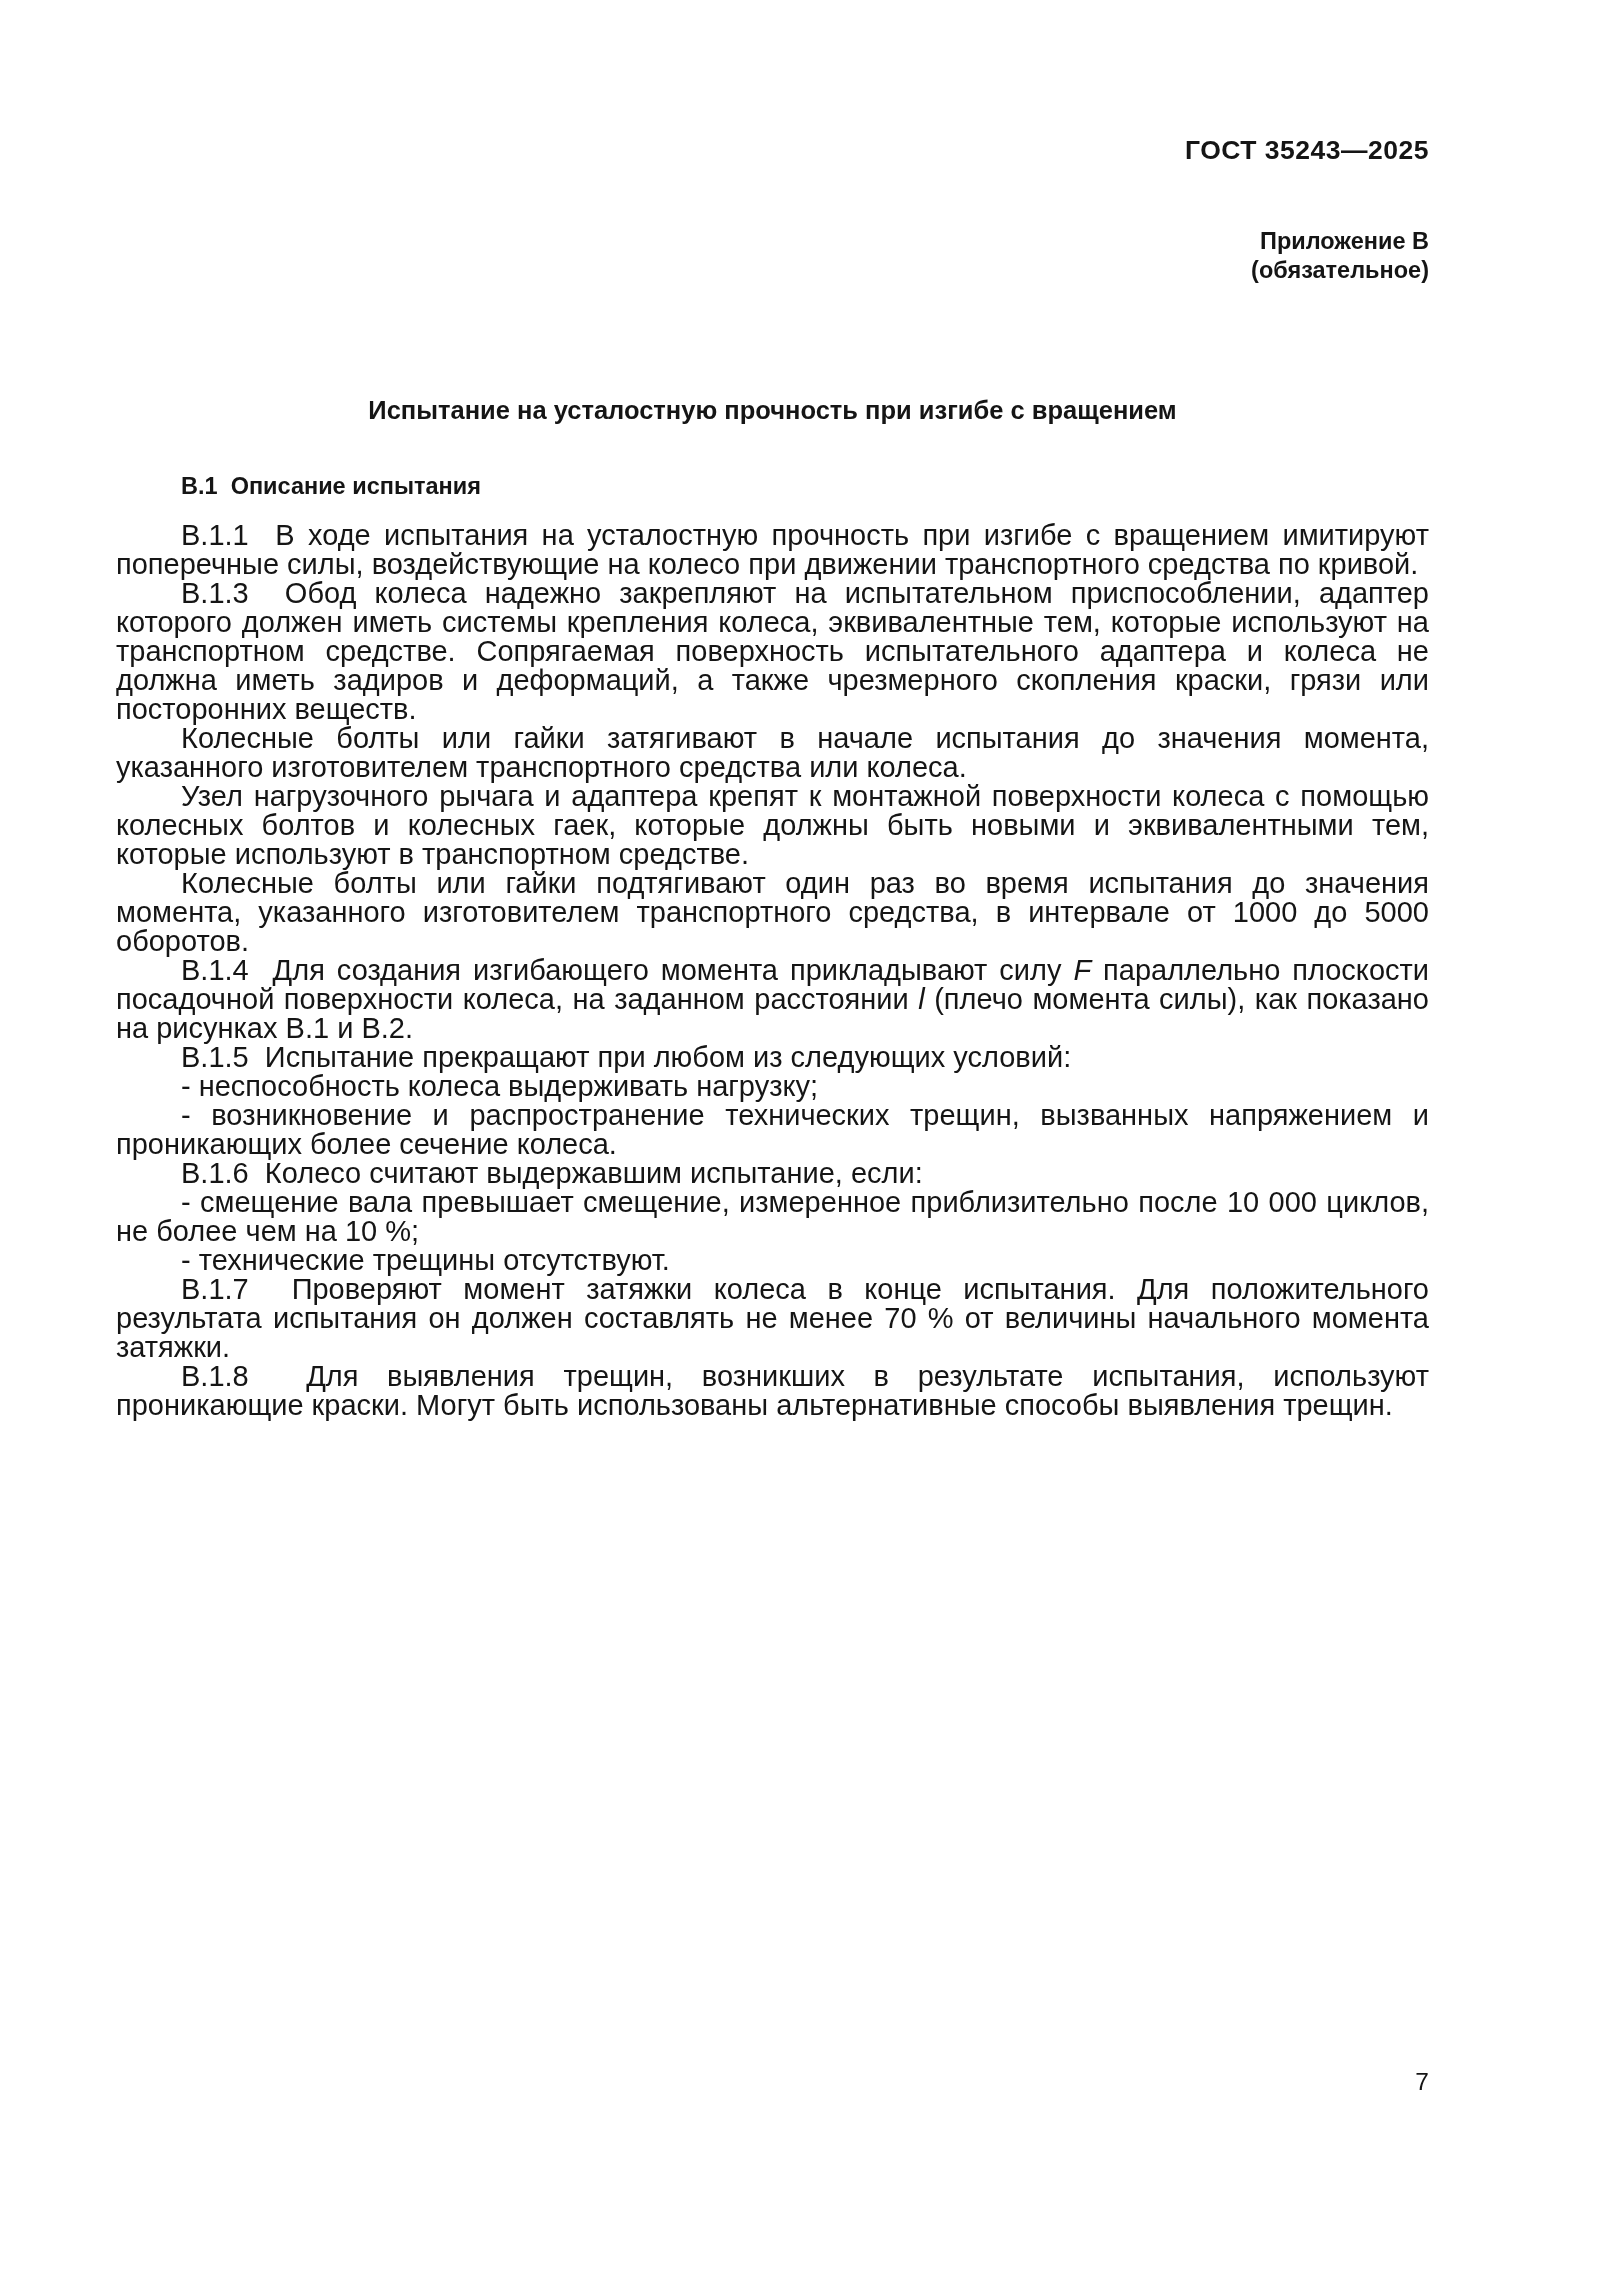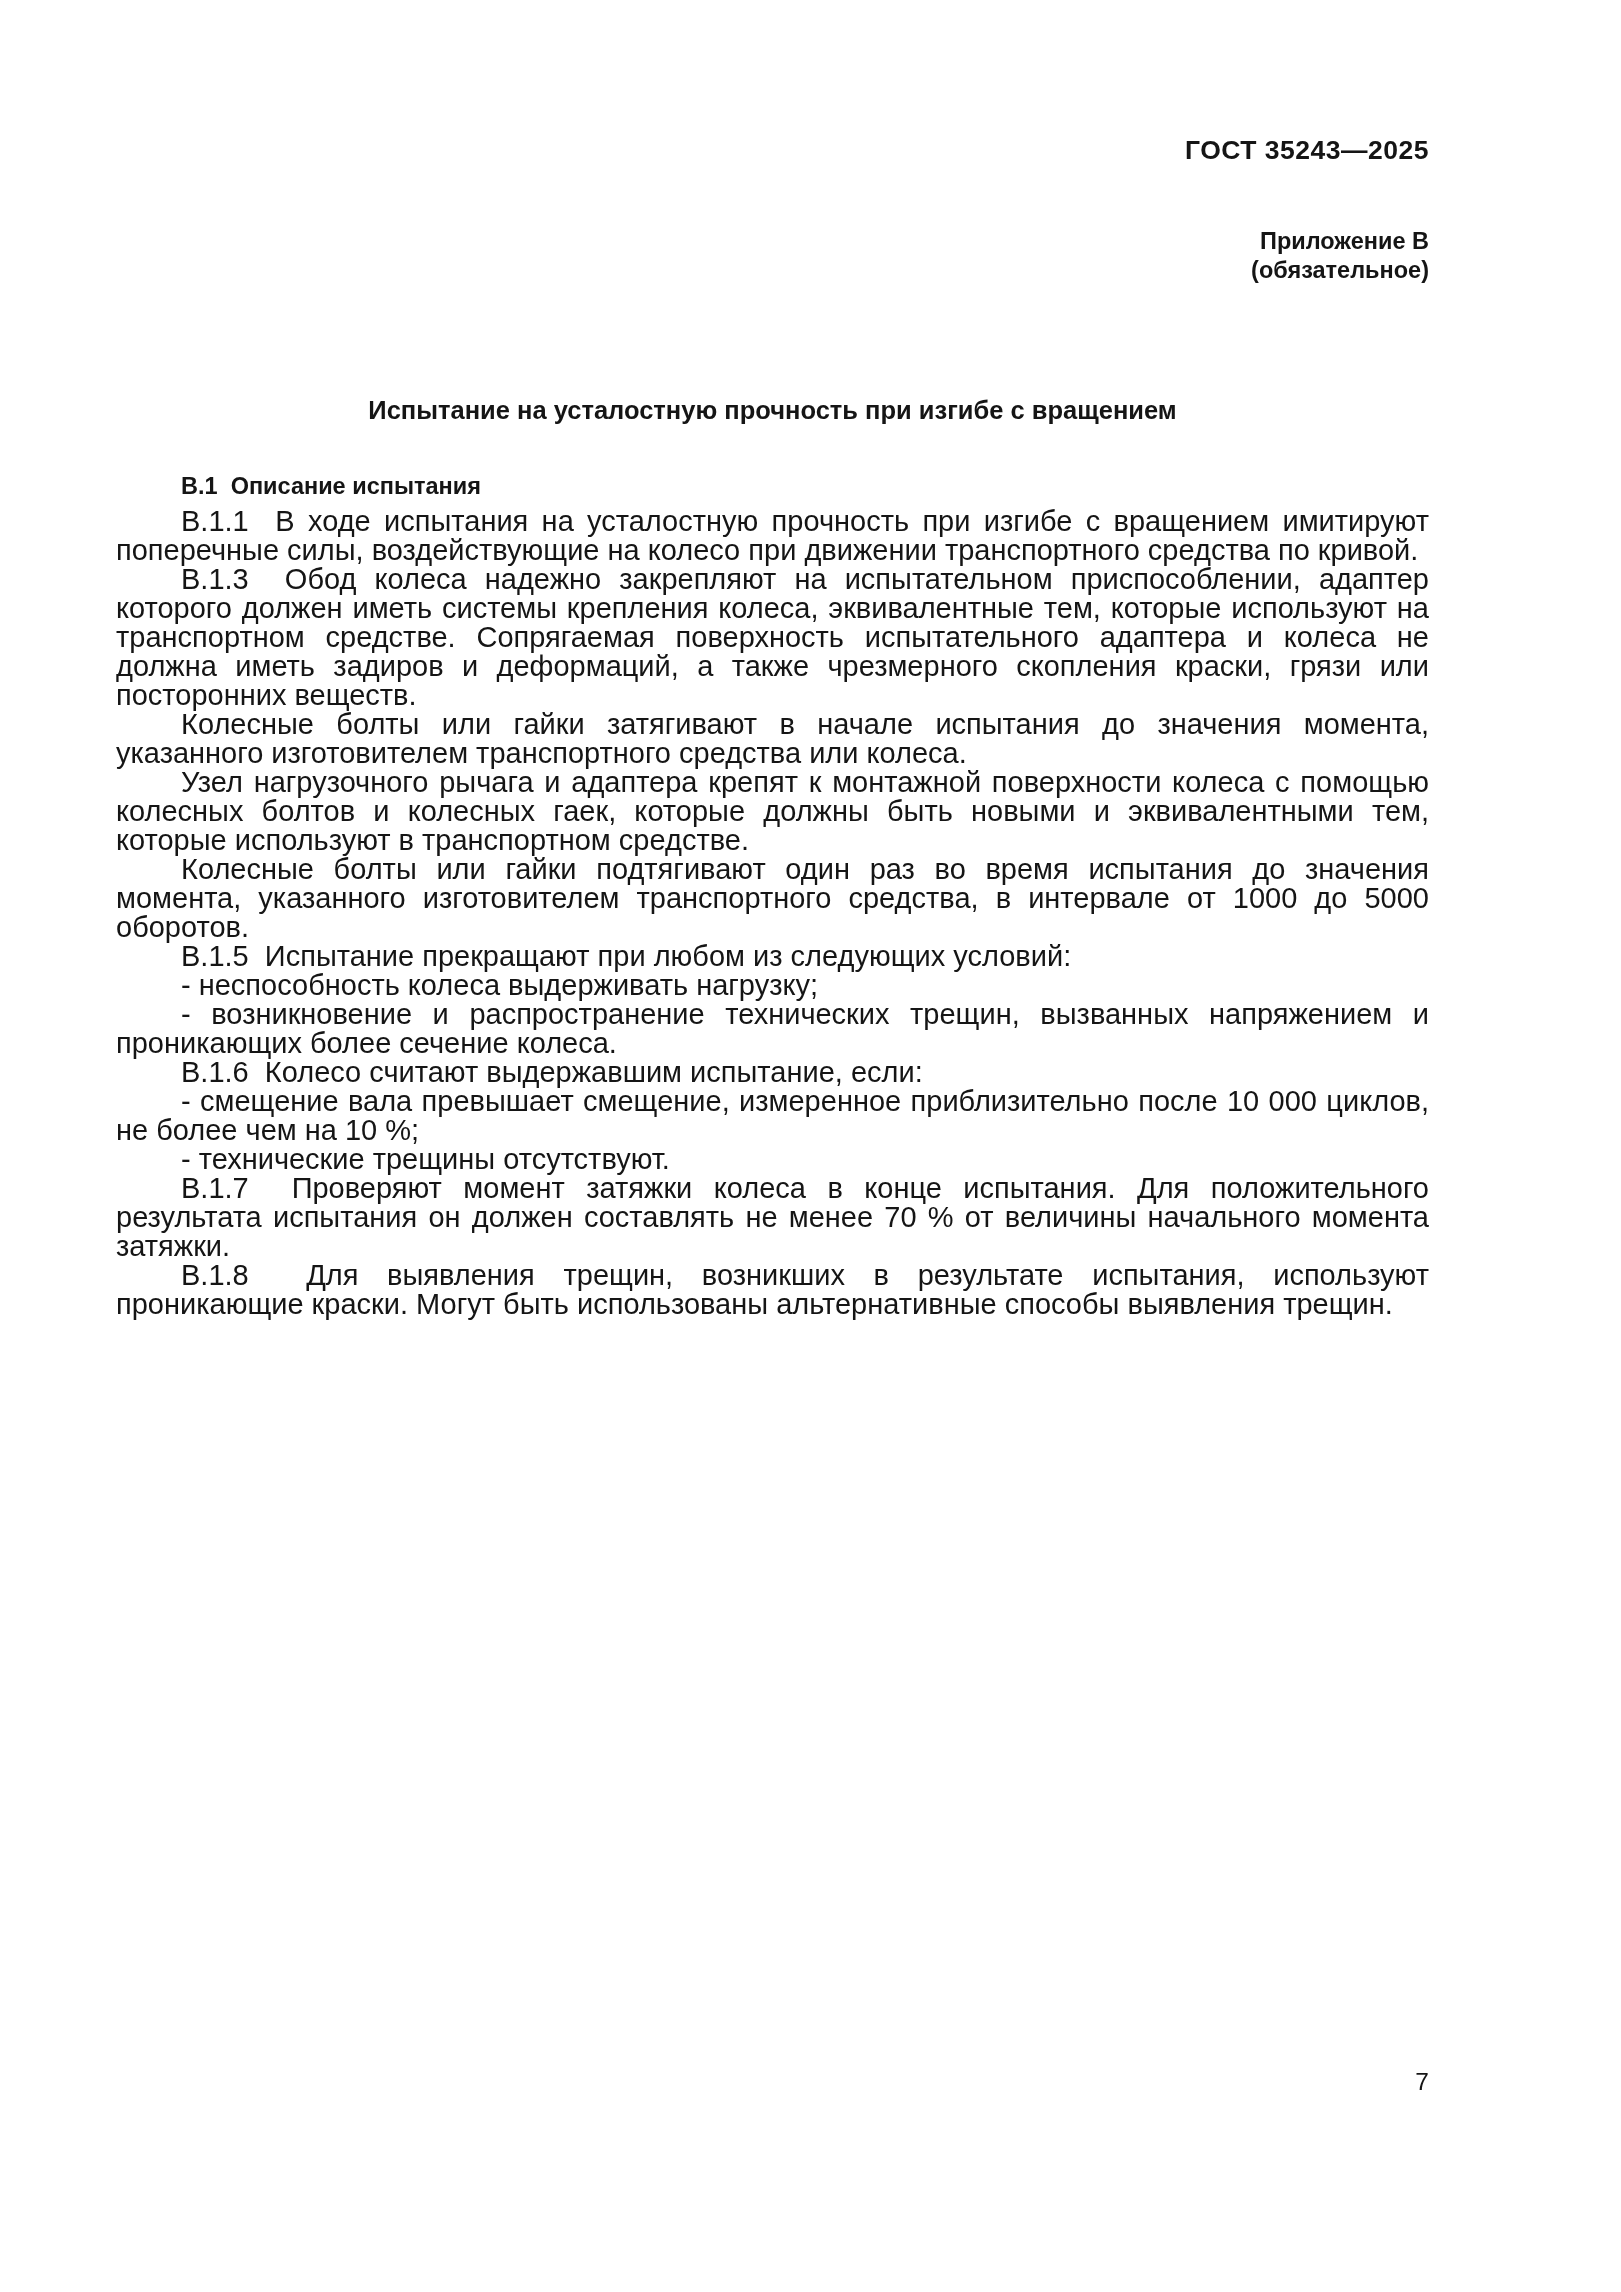--- a/index.html
+++ b/index.html
@@ -49,21 +49,21 @@
   .main {
     position: absolute;
     top: 473px;
     left: 116px;
     width: 1313px;
   }
   .section-heading {
     font-size: 23.5px;
     font-weight: bold;
     line-height: 27.4px;
-    margin: 0 0 7px 65px;
+    margin: 0 0 21px 65px;
   }
   .main p {
     margin: 0;
     font-size: 29px;
     line-height: 29px;
     text-align: justify;
     text-indent: 65px;
   }
   .page-number {
     position: absolute;
@@ -92,20 +92,21 @@
   <div class="main">
 
     <h2 class="section-heading">В.1&nbsp; Описание испытания</h2>
 
     <p>В.1.1&nbsp; В ходе испытания на усталостную прочность при изгибе с вращением имитируют поперечные силы, воздействующие на колесо при движении транспортного средства по кривой.</p>
     <p>В.1.3&nbsp; Обод колеса надежно закрепляют на испытательном приспособлении, адаптер которого должен иметь системы крепления колеса, эквивалентные тем, которые используют на транспортном средстве. Сопрягаемая поверхность испытательного адаптера и колеса не должна иметь задиров и деформаций, а также чрезмерного скопления краски, грязи или посторонних веществ.</p>
     <p>Колесные болты или гайки затягивают в начале испытания до значения момента, указанного изготовителем транспортного средства или колеса.</p>
     <p>Узел нагрузочного рычага и адаптера крепят к монтажной поверхности колеса с помощью колесных болтов и колесных гаек, которые должны быть новыми и эквивалентными тем, которые используют в транспортном средстве.</p>
     <p>Колесные болты или гайки подтягивают один раз во время испытания до значения момента, указанного изготовителем транспортного средства, в интервале от 1000 до 5000 оборотов.</p>
 
+    <p><span>В.1.4&nbsp; Для создания изгибающего момента прикладывают силу </span><i>F</i><span> параллельно плоскости посадочной поверхности колеса, на заданном расстоянии </span><i>l</i><span> (плечо момента силы), как показано на рисунках В.1 и В.2.</span></p>
 
     <p>В.1.5&nbsp; Испытание прекращают при любом из следующих условий:</p>
     <p>- неспособность колеса выдерживать нагрузку;</p>
     <p>- возникновение и распространение технических трещин, вызванных напряжением и проникающих более сечение колеса.</p>
     <p>В.1.6&nbsp; Колесо считают выдержавшим испытание, если:</p>
     <p>- смещение вала превышает смещение, измеренное приблизительно после 10&nbsp;000 циклов, не более чем на 10&nbsp;%;</p>
     <p>- технические трещины отсутствуют.</p>
     <p>В.1.7&nbsp; Проверяют момент затяжки колеса в конце испытания. Для положительного результата испытания он должен составлять не менее 70&nbsp;% от величины начального момента затяжки.</p>
     <p>В.1.8&nbsp; Для выявления трещин, возникших в результате испытания, используют проникающие краски. Могут быть использованы альтернативные способы выявления трещин.</p>
 

